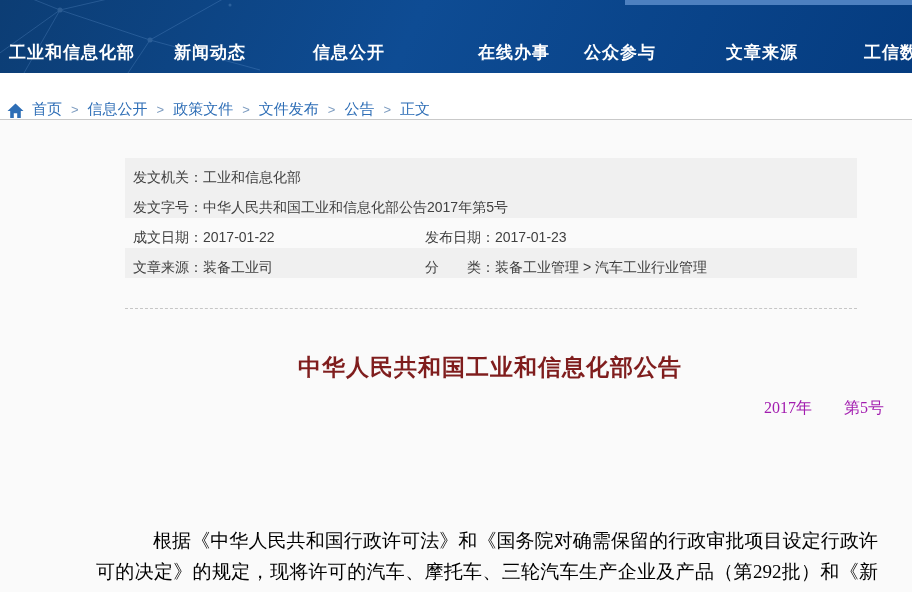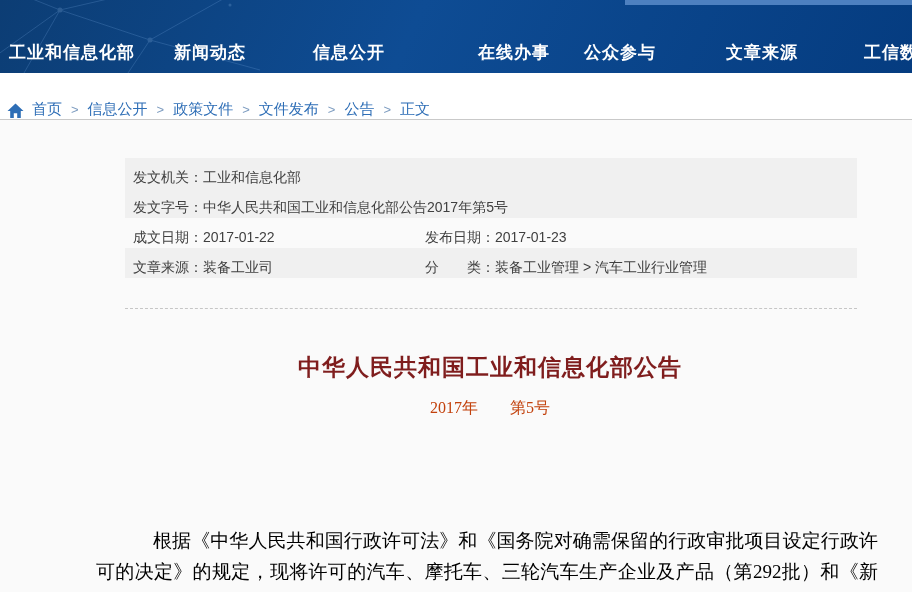--- a/index.html
+++ b/index.html
@@ -48,22 +48,22 @@
     position:absolute;left:125px;top:308px;width:732px;height:0;
     border-top:1px dashed #c6c6c6;
   }
   
   .art-title{
     position:absolute;left:96px;top:337px;width:788px;
     text-align:center;font-size:23px;font-weight:bold;color:#7f1d1d;
     font-family:"Liberation Sans","DejaVu Sans",sans-serif;letter-spacing:1px;
   }
   .art-issue{
-    position:absolute;left:96px;top:398px;width:788px;text-align:center;
-    font-size:16px;color:#c2410c;
+    position:absolute;left:96px;top:398px;width:788px;text-align:right;
+    font-size:16px;color:#a21caf;
     font-family:"Liberation Serif","DejaVu Serif",serif;
   }
   .art-body{
     position:absolute;left:96px;top:506px;width:782px;
     font-size:19px;line-height:31px;color:#000000;text-align:justify;
     font-family:"Liberation Serif","DejaVu Serif",serif;
     text-indent:57px;
   }
 </style>
 </head>

